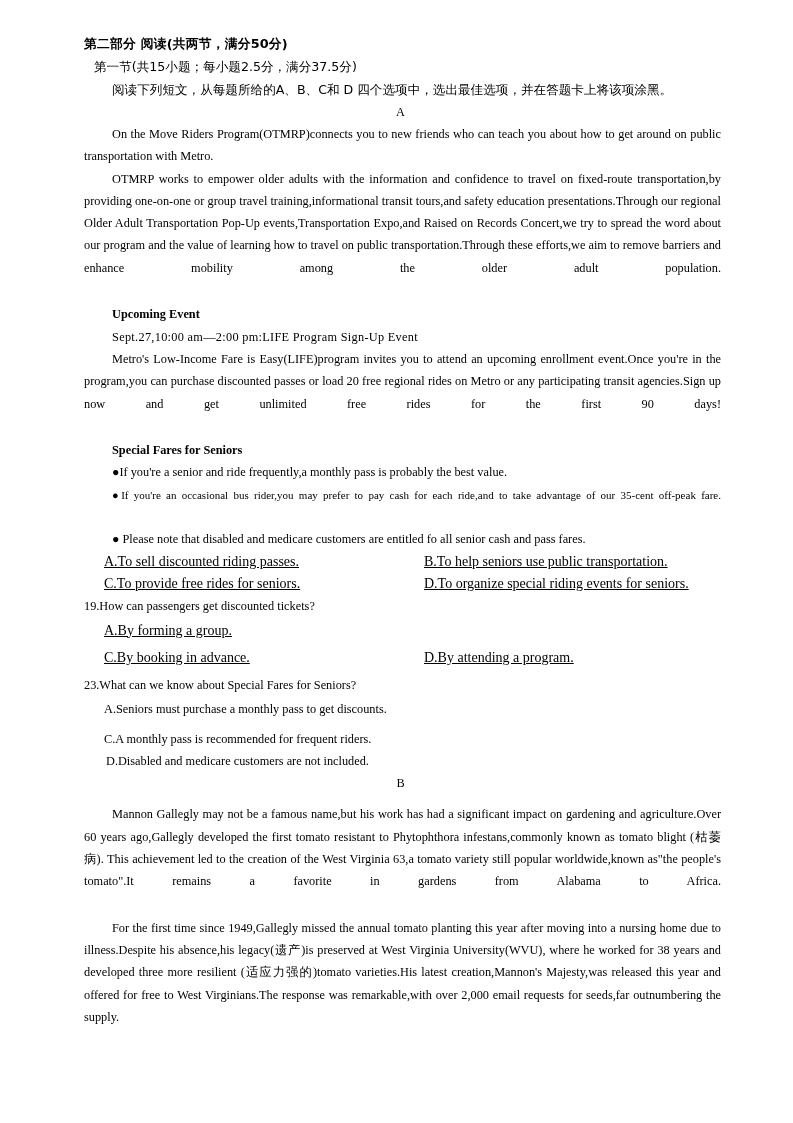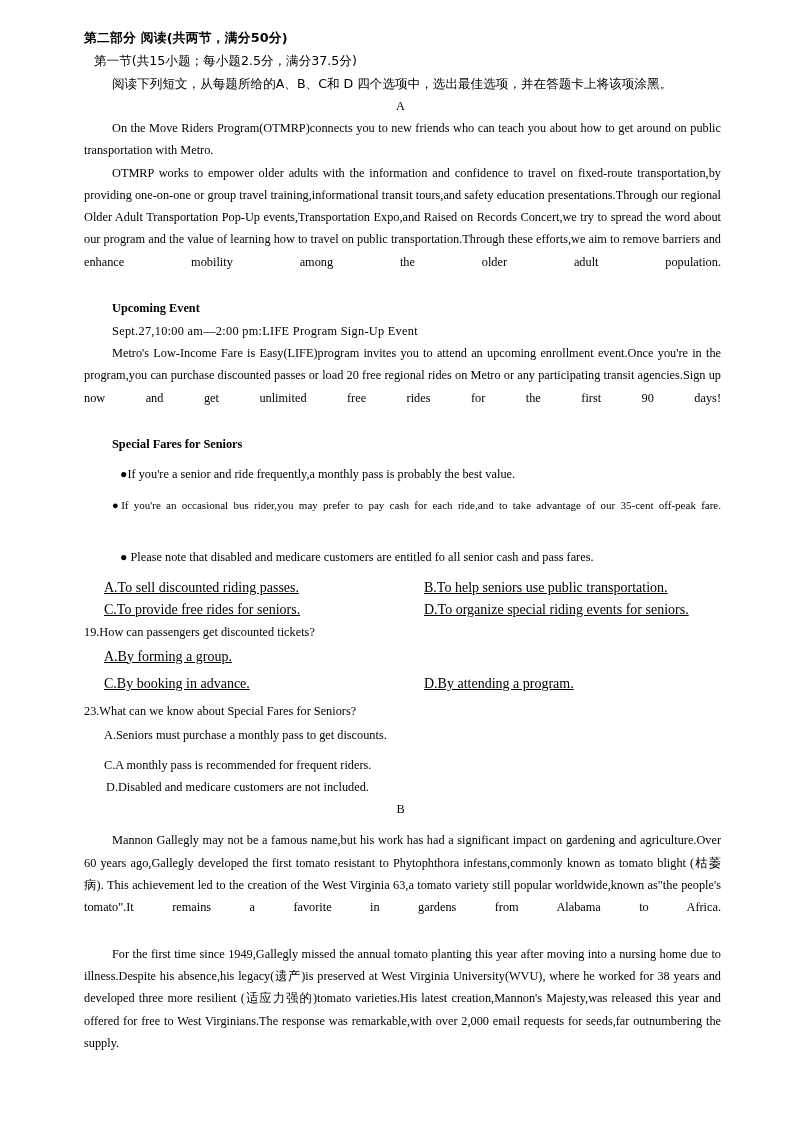--- a/index.html
+++ b/index.html
@@ -11,21 +11,21 @@
     width: 793px;
     height: 1123px;
     font-family: "Liberation Serif", "DejaVu Serif", serif;
     color: #000000;
     position: relative;
     overflow: hidden;
   }
   .page {
     position: absolute;
     left: 84px;
-    top: 26px;
+    top: 32px;
     width: 637px;
   }
   .cn {
     font-family: "DejaVu Sans", "Liberation Sans", sans-serif;
     font-size: 12.3px;
   }
   .hdr-main {
     font-weight: bold;
     font-size: 12.8px;
     line-height: 23px;
@@ -73,21 +73,21 @@
     font-size: 12.3px;
     line-height: 22.3px;
     padding-left: 28px;
     letter-spacing: 0.3px;
   }
   .bullet {
     font-size: 12.3px;
     line-height: 22.3px;
     padding-left: 28px;
     text-align: justify;
-    margin: 8px;
+    margin: 0;
   }
   .bullet-wrap {
     font-size: 11px;
     line-height: 22.3px;
     text-indent: 28px;
     text-align: justify;
     margin: 0;
   }
   .bullet-wrap::after {
     content: "";

